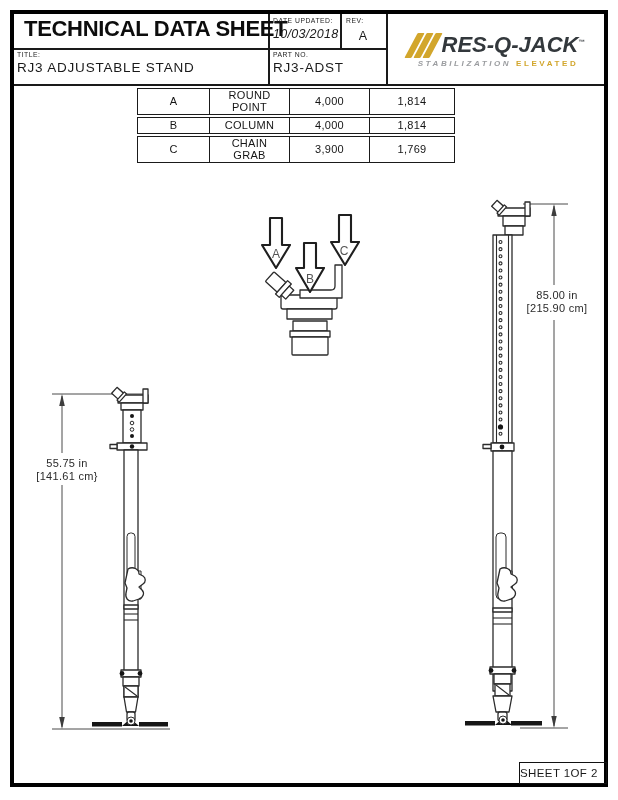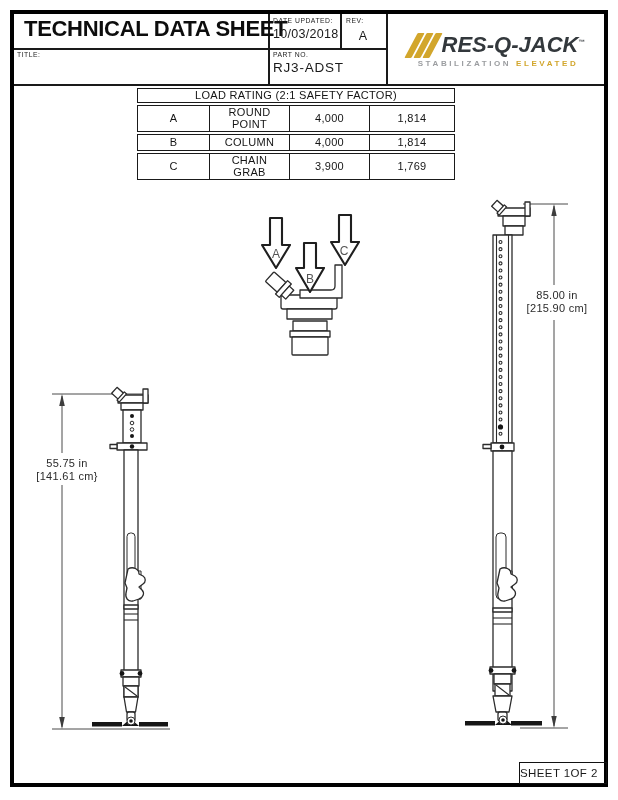--- a/index.html
+++ b/index.html
@@ -16,21 +16,21 @@
   
   .logo{position:absolute;left:392px;top:17px;width:212px;height:66px;display:flex;
         flex-direction:column;align-items:center;justify-content:center;}
   .logo-row{display:flex;align-items:center;}
   .slash{display:inline-block;width:6.5px;height:25px;background:#D2A62C;transform:skewX(-28deg);
          margin-right:2.5px;border-radius:1px;}
   .slash:nth-child(3){margin-right:6px;}
   .brand{font-size:22px;font-weight:800;font-style:italic;color:#33383C;letter-spacing:0px;white-space:nowrap;}
   .tm{font-size:6.5px;vertical-align:super;font-style:normal;color:#33383C;}
   .tagline{margin-top:1px;font-size:8px;font-weight:bold;letter-spacing:2.6px;white-space:nowrap;}
-  .tag-gray{color:#9B9DA0;}
+  .tag-gray{color:#9B9DA0;font-style:italic;}
   .tag-gold{color:#D2A62C;margin-top:42px;}
   
   .load-table{position:absolute;left:137px;top:86px;width:318px;border-collapse:separate;
               border-spacing:0 2px;table-layout:fixed;font-size:11px;letter-spacing:0.3px;color:#151515;}
   .load-table td{border:1.4px solid #1a1a1a;border-left:none;text-align:center;padding:0;
                  line-height:1.05;height:13px;vertical-align:middle;}
   .load-table td:first-child{border-left:1.4px solid #1a1a1a;}
   .load-table td.pt{padding:1px 11px;margin-top:13px;}
   
   svg{position:absolute;overflow:visible;}
@@ -57,22 +57,23 @@
   <div class="frame"></div>
 
   <div class="vline" style="left:268px;top:14px;width:1.5px;height:70px;"></div>
   <div class="vline" style="left:340px;top:14px;width:1.5px;height:34px;"></div>
   <div class="vline" style="left:386px;top:14px;width:1.5px;height:70px;"></div>
   <div class="hline" style="left:14px;top:48px;width:373px;height:1.5px;"></div>
   <div class="hline" style="left:14px;top:84px;width:590px;height:2px;"></div>
 
   <div class="tds-title">TECHNICAL DATA SHEET</div>
   <div class="lbl" style="left:17px;top:51px;">TITLE:</div>
+  <div class="val-md" style="left:17px;top:60px;">RJ3 ADJUSTABLE STAND</div>
   <div class="lbl" style="left:273px;top:17px;">DATE UPDATED:</div>
-  <div class="val-sm" style="left:273px;top:27px;">10/03/2018</div>
+  <div class="val-sm" style="left:273px;top:27px;font-style:italic;">10/03/2018</div>
   <div class="lbl" style="left:346px;top:17px;">REV:</div>
   <div class="val-sm" style="left:340px;top:29px;width:46px;text-align:center;">A</div>
   <div class="lbl" style="left:273px;top:51px;">PART NO.</div>
   <div class="val-md" style="left:273px;top:60px;">RJ3-ADST</div>
 
   <div class="logo">
     <div class="logo-row">
       <span class="slash"></span>
       <span class="slash"></span>
       <span class="slash"></span>
@@ -85,23 +86,20 @@
   </div>
 
   <table class="load-table">
     <colgroup>
         <col style="width:73px">
         <col style="width:80px">
         <col style="width:80px">
         <col style="width:85px">
       </colgroup>
     <tbody>
-        <tr>
-      <td colspan="4">LOAD RATING (2:1 SAFETY FACTOR)</td>
-    </tr>
     <tr>
       <td>A</td>
       <td class="pt">ROUND POINT</td>
       <td>4,000</td>
       <td>1,814</td>
     </tr>
     <tr>
       <td>B</td>
       <td class="pt">COLUMN</td>
       <td>4,000</td>

